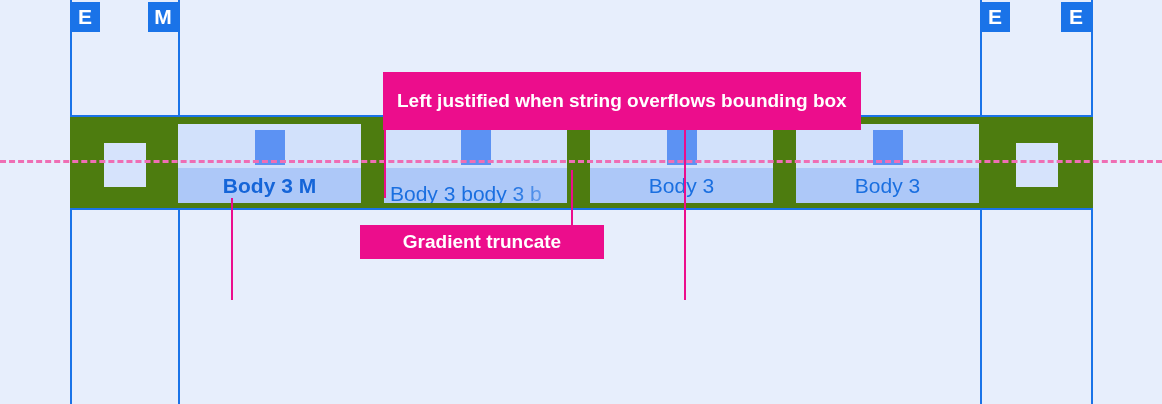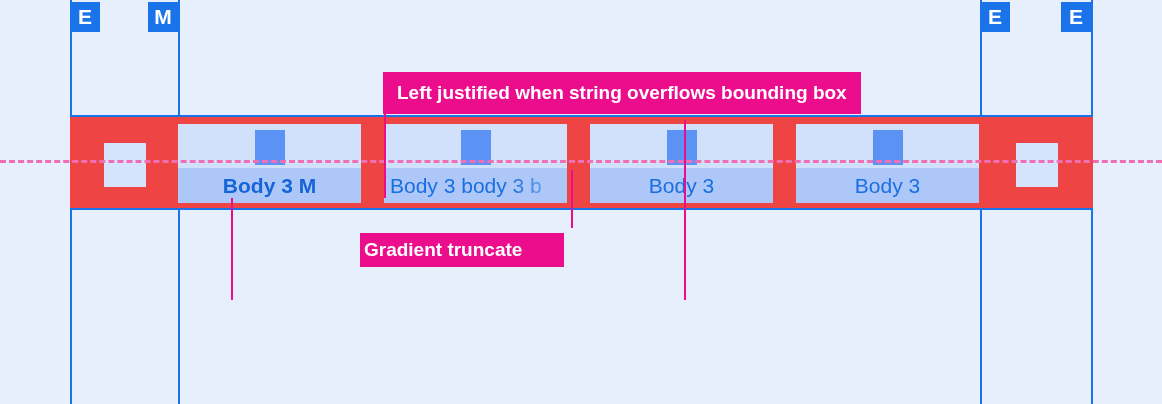--- a/index.html
+++ b/index.html
@@ -47,21 +47,21 @@
     letter-spacing: 0px;
   }
 
   
   .panel {
     position: absolute;
     left: 70px;
     top: 115px;
     width: 1023px;
     height: 95px;
-    background: #ef4444;
+    background: #4d7c0f;
     border-top: 2px solid #1a73e8;
     border-bottom: 2px solid #1a73e8;
     box-sizing: border-box;
     z-index: 4;
   }
 
   
   .cell {
     position: absolute;
     top: 7px;
@@ -103,20 +103,21 @@
     white-space: nowrap;
   }
   .cell .labeltext.center {
     left: 0;
     width: 100%;
     text-align: center;
   }
   .cell .labeltext.left {
     left: 6px;
     text-align: right;
+    margin-top: 8px;
   }
   .cell .labeltext.medium {
     font-weight: 700;
     color: #1565d8;
   }
   
   .fade {
     -webkit-mask-image: linear-gradient(to right,
         rgba(0,0,0,1) 0px, rgba(0,0,0,1) 120px, rgba(0,0,0,0) 185px);
     mask-image: linear-gradient(to right,
@@ -145,21 +146,21 @@
 
   
   .callout {
     position: absolute;
     background: #ec0d8c;
     color: #ffffff;
     font-size: 19px;
     font-weight: 700;
     line-height: 34px;
     height: 34px;
-    padding: 4px 14px;
+    padding: 12px 14px;
     white-space: nowrap;
     z-index: 9;
   }
   .leader {
     position: absolute;
     width: 2px;
     background: #ec0d8c;
     z-index: 8;
   }
 </style>
@@ -220,19 +221,19 @@
 
     <div class="edgecell" style="left:946px"></div>
   </div>
 
   <div class="centerline"></div>
 
   <div class="leader" style="left:384px; top:103px; height:95px"></div>
   <div class="callout" style="left:383px; top:72px">Left justified when string overflows bounding box</div>
 
   <div class="leader" style="left:571px; top:170px; height:58px"></div>
-  <div class="callout" style="left:360px; top:233px; width:196px; text-align:left; padding:0 4px">Gradient truncate</div>
+  <div class="callout" style="left:360px; top:225px; width:196px; text-align:center; padding:0 24px">Gradient truncate</div>
 
   <div class="leader" style="left:231px; top:198px; height:102px"></div>
 
   <div class="leader" style="left:684px; top:120px; height:180px"></div>
 
 </div>
 
 </body></html>

